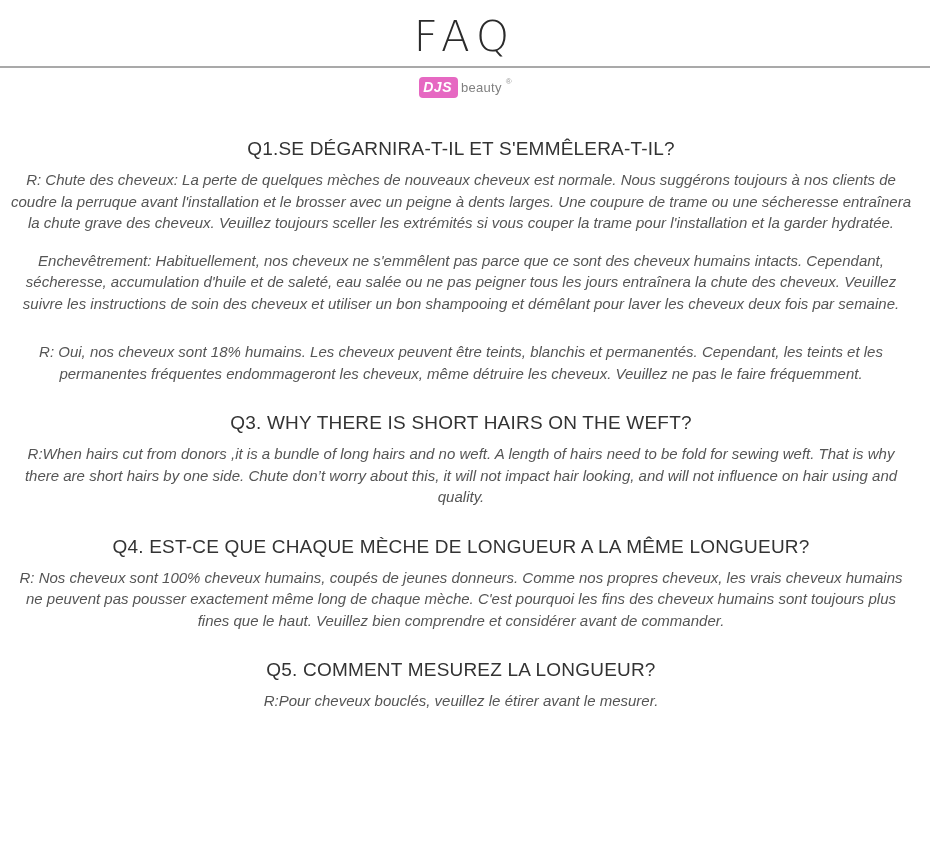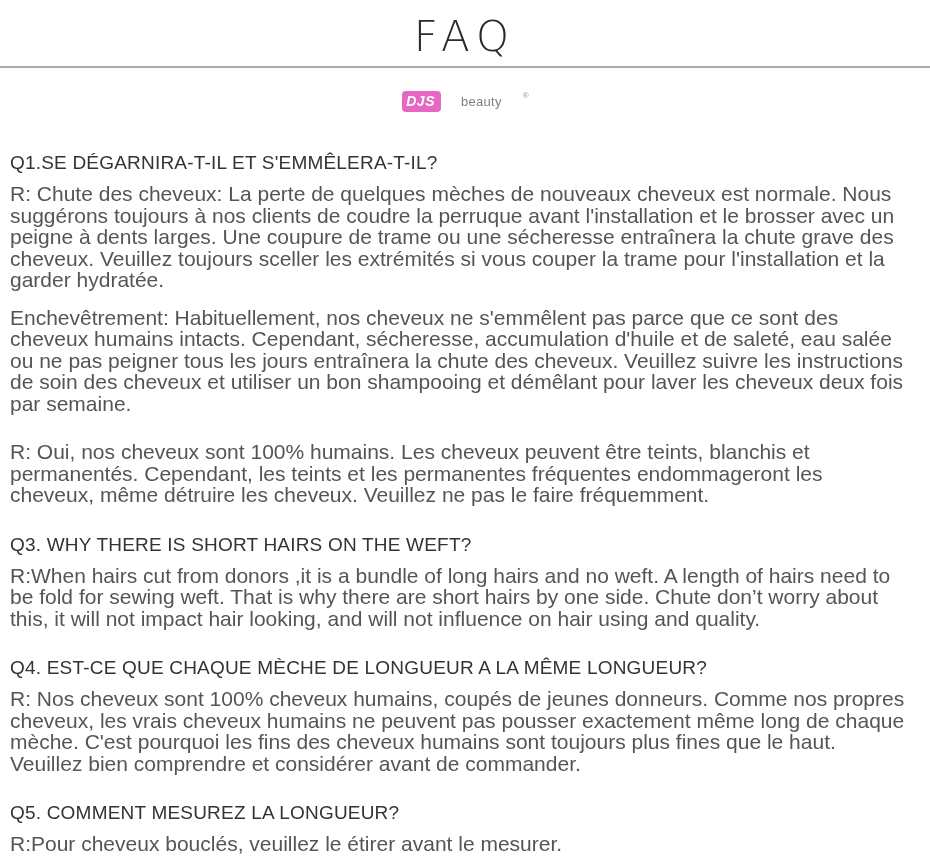--- a/index.html
+++ b/index.html
@@ -28,26 +28,26 @@
     color: #2b2b2b;
     font-family: "DejaVu Sans", "Liberation Sans", sans-serif;
   }
   .header-divider {
     border: none;
     border-top: 2px solid #a9a9a9;
     margin: 6px 0 0 0;
     width: 100%;
   }
   .brand {
-    margin-top: 21px;
+    margin-top: 7px;
     height: 24px;
     display: inline-flex;
     align-items: center;
     justify-content: center;
-    gap: 20px;
+    gap: 3px;
   }
   .brand-badge {
     display: inline-block;
     background: #e668c2;
     color: #ffffff;
     font-weight: bold;
     font-style: italic;
     font-size: 14px;
     line-height: 18px;
     padding: 1px 6px 2px 4px;
@@ -65,35 +65,36 @@
     vertical-align: top;
     position: relative;
     top: -6px;
     left: 1px;
   }
 
   
   .faq-list {
     padding: 38px 18px 40px 10px;
   }
-  .faq-item { margin: 0 0 27px 0; }
+  .faq-item { margin: 0 0 27px 0; text-align: center; }
   .faq-item:last-child { margin-bottom: 16px; }
   .faq-question {
     margin: 0 0 9px 0;
     font-size: 19px;
     line-height: 23px;
     font-weight: 400;
     color: #333333;
     letter-spacing: 0.2px;
   }
   .faq-answer {
     margin: 0 0 16px 0;
-    font-size: 21px;
+    font-size: 15px;
     line-height: 21.5px;
     color: #555555;
+    font-style: italic;
   }
   .faq-answer:last-child { margin-bottom: 0; }
 </style>
 </head>
 <body>
 
 <div class="page">
 
   <div class="header">
     <h1 class="faq-title">FAQ</h1>
@@ -107,21 +108,21 @@
 
   <div class="faq-list">
 
     <section class="faq-item">
       <h2 class="faq-question">Q1.SE DÉGARNIRA-T-IL ET S'EMMÊLERA-T-IL?</h2>
       <p class="faq-answer">R: Chute des cheveux: La perte de quelques mèches de nouveaux cheveux est normale. Nous suggérons toujours à nos clients de coudre la perruque avant l'installation et le brosser avec un peigne à dents larges. Une coupure de trame ou une sécheresse entraînera la chute grave des cheveux. Veuillez toujours sceller les extrémités si vous couper la trame pour l'installation et la garder hydratée.</p>
       <p class="faq-answer">Enchevêtrement: Habituellement, nos cheveux ne s'emmêlent pas parce que ce sont des cheveux humains intacts. Cependant, sécheresse, accumulation d'huile et de saleté, eau salée ou ne pas peigner tous les jours entraînera la chute des cheveux. Veuillez suivre les instructions de soin des cheveux et utiliser un bon shampooing et démêlant pour laver les cheveux deux fois par semaine.</p>
     </section>
 
     <section class="faq-item">
-      <p class="faq-answer">R: Oui, nos cheveux sont 100% humains. Les cheveux peuvent être teints, blanchis et permanentés. Cependant, les teints et les permanentes fréquentes endommageront les cheveux, même détruire les cheveux. Veuillez ne pas le faire fréquemment.</p>
+      <p class="faq-answer">R: Oui, nos cheveux sont 18% humains. Les cheveux peuvent être teints, blanchis et permanentés. Cependant, les teints et les permanentes fréquentes endommageront les cheveux, même détruire les cheveux. Veuillez ne pas le faire fréquemment.</p>
     </section>
 
     <section class="faq-item">
       <h2 class="faq-question">Q3. WHY THERE IS SHORT HAIRS ON THE WEFT?</h2>
       <p class="faq-answer">R:When hairs cut from donors ,it is a bundle of long hairs and no weft. A length of hairs need to be fold for sewing weft. That is why there are short hairs by one side. Chute don’t worry about this, it will not impact hair looking, and will not influence on hair using and quality.</p>
     </section>
 
     <section class="faq-item">
       <h2 class="faq-question">Q4. EST-CE QUE CHAQUE MÈCHE DE LONGUEUR A LA MÊME LONGUEUR?</h2>
       <p class="faq-answer">R: Nos cheveux sont 100% cheveux humains, coupés de jeunes donneurs. Comme nos propres cheveux, les vrais cheveux humains ne peuvent pas pousser exactement même long de chaque mèche. C'est pourquoi les fins des cheveux humains sont toujours plus fines que le haut. Veuillez bien comprendre et considérer avant de commander.</p>

